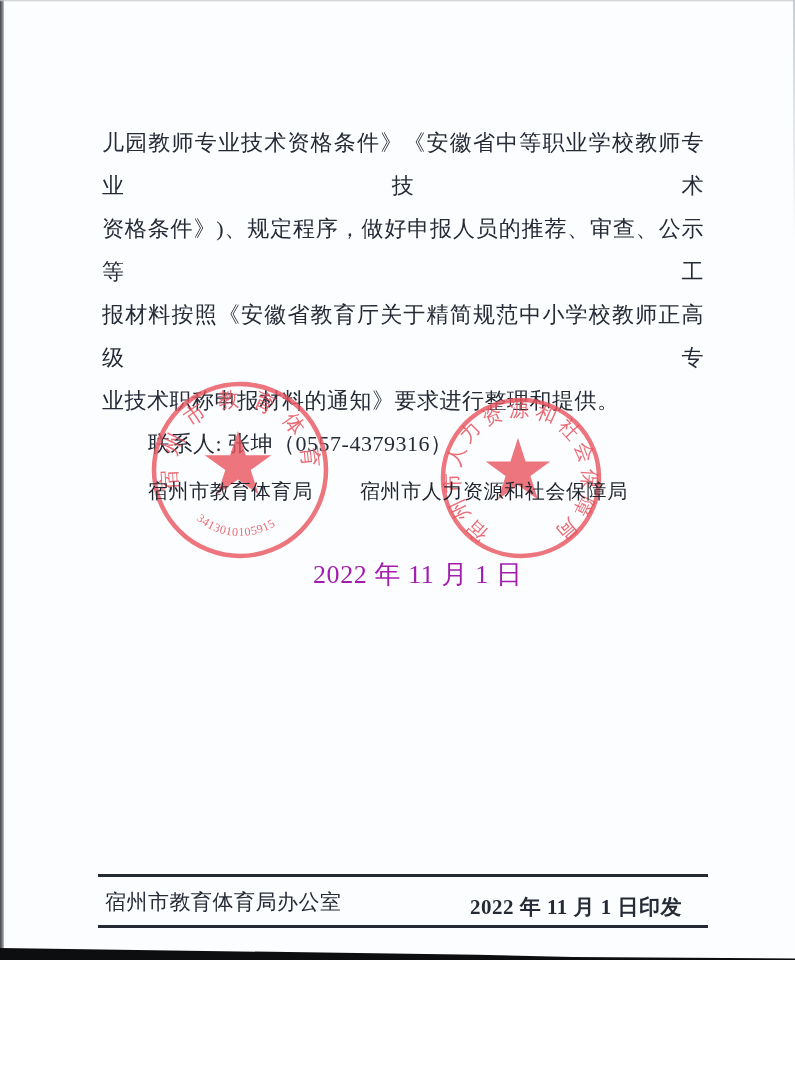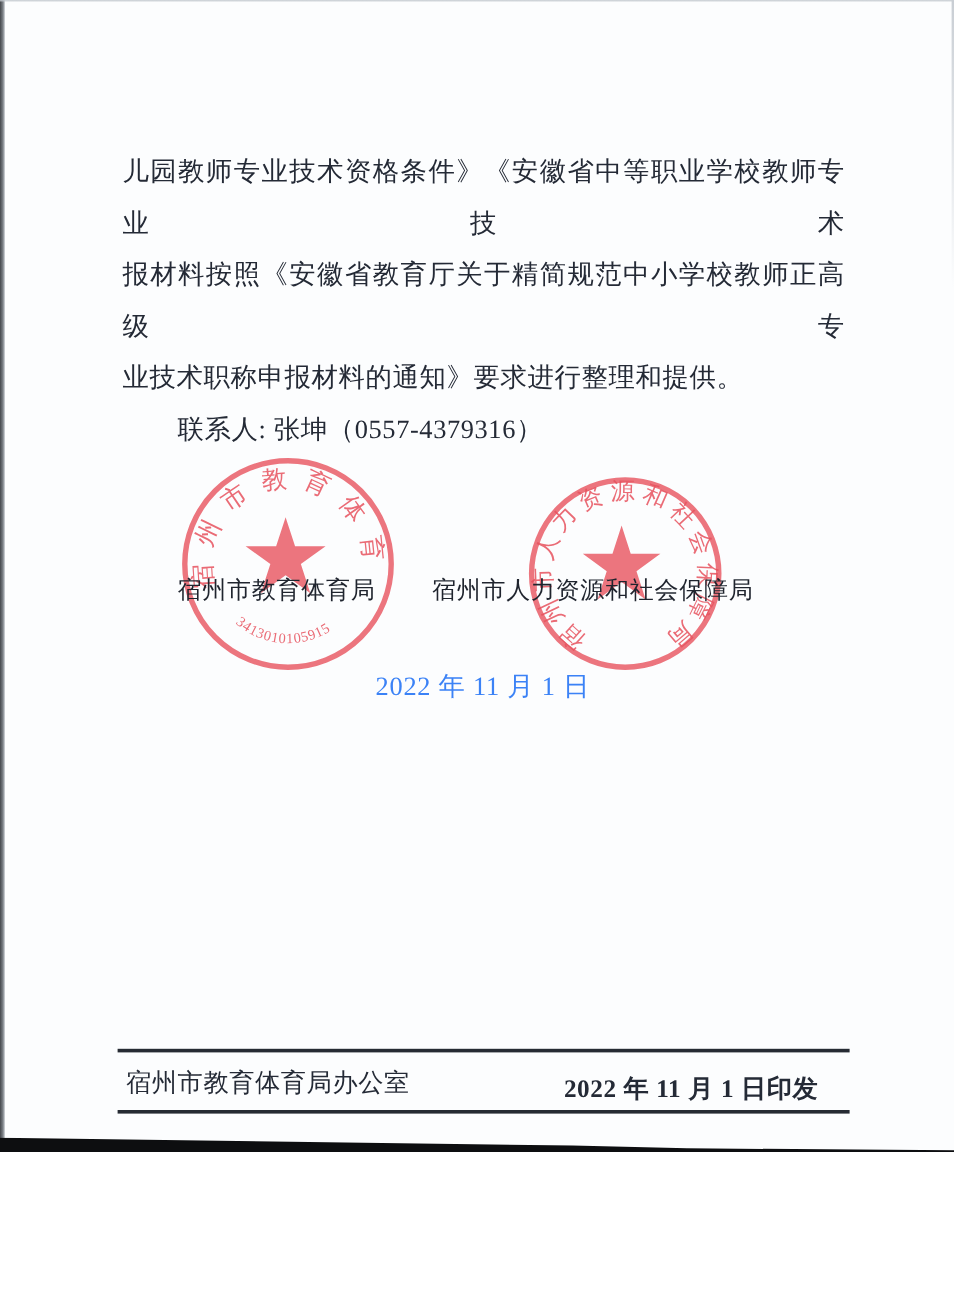--- a/index.html
+++ b/index.html
@@ -30,21 +30,21 @@
 
   
   .org-line { position:absolute; top:478px; left:0; width:795px; z-index:2; }
   .org-name { position:absolute; top:0; font-size:20px; letter-spacing:0.6px; color:#1f242e; white-space:nowrap; }
   .org-left  { left:148px; }
   .org-right { left:360px; }
 
   
   .sign-date {
     position:absolute; left:313px; top:557px; z-index:2;
-    font-size:22px; letter-spacing:0.6px; color:#3b82f6; white-space:nowrap;text-align:right;
+    font-size:26px; letter-spacing:0.6px; color:#a21caf; white-space:nowrap;text-align:right;
   }
 
   
   .footer-box {
     position:absolute; left:98px; top:874px; width:610px; height:54px;
     border-top:3px solid #262b33; border-bottom:3px solid #262b33;
     display:flex; justify-content:space-between; align-items:flex-start;
     padding:11px 26px 0 7px;
   }
   .footer-issuer { font-size:21px; letter-spacing:0.5px; color:#242a36; white-space:nowrap;font-family:Liberation Mono, monospace; }
@@ -76,20 +76,21 @@
     clip-path:polygon(0 15%, 60% 62%, 72% 78%, 100% 90%, 100% 100%, 0 100%);
   }
 </style>
 </head>
 <body>
 
 <div class="page">
 
   <div class="body-text">
     <div class="body-line justified">儿园教师专业技术资格条件》《安徽省中等职业学校教师专业技术</div>
+    <div class="body-line justified">资格条件》)、规定程序，做好申报人员的推荐、审查、公示等工</div>
     <div class="body-line justified">报材料按照《安徽省教育厅关于精简规范中小学校教师正高级专</div>
     <div class="body-line">业技术职称申报材料的通知》要求进行整理和提供。</div>
     <div class="body-line indent">联系人: 张坤（0557-4379316）</div>
   </div>
 
   <div class="seal seal-left">
     <svg width="184" height="184" viewBox="0 0 184 184">
       <defs>
         <path id="arcL-name" d="M 31.9 113.9 A 64 64 0 1 1 152.1 113.9" fill="none"></path>
         <path id="arcL-code" d="M 45.3 138.7 A 66 66 0 0 0 138.7 138.7" fill="none"></path>

